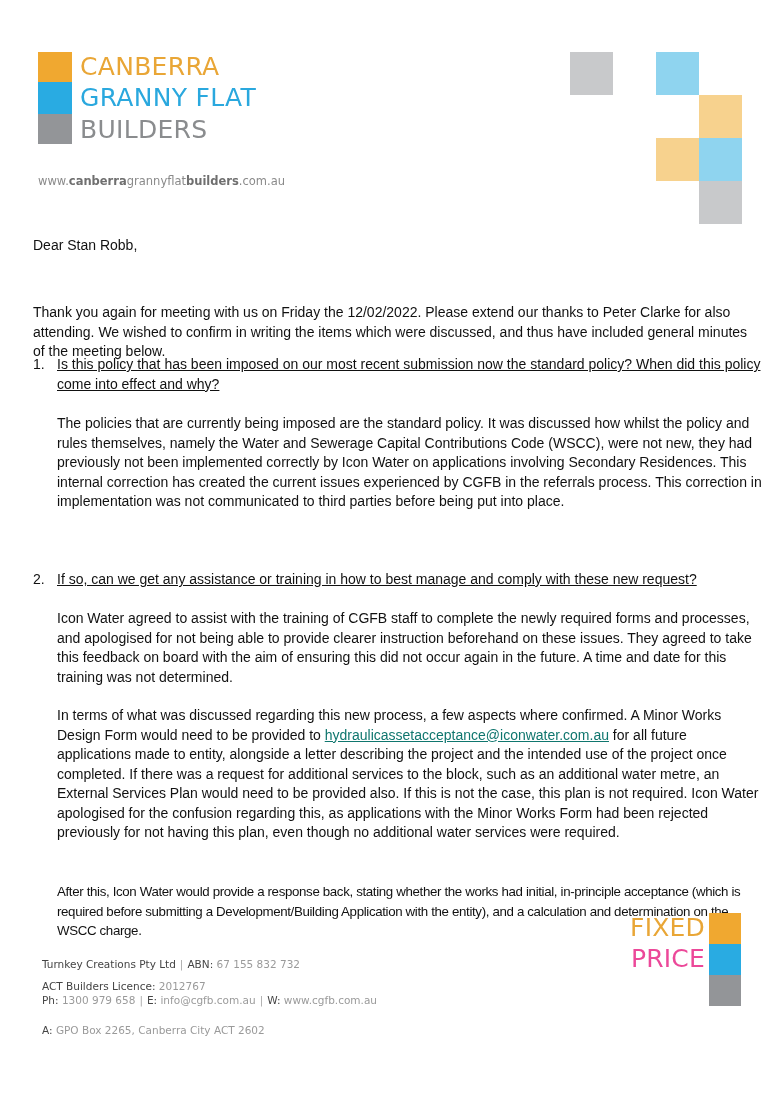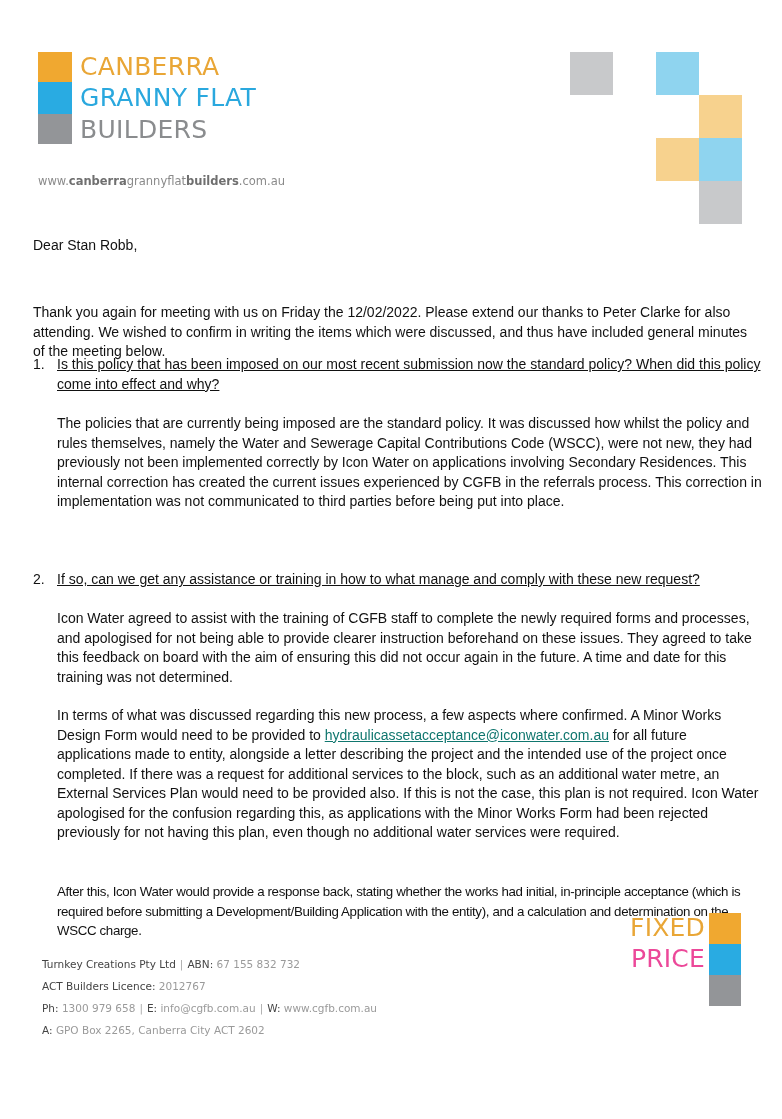--- a/index.html
+++ b/index.html
@@ -68,29 +68,29 @@
 </div>
 
 <div class="para" style="top:236px;">Dear Stan Robb,</div>
 <div class="para" style="top:288px;margin-top:15px;">Thank you again for meeting with us on Friday the 12/02/2022. Please extend our thanks to Peter Clarke for also attending. We wished to confirm in writing the items which were discussed, and thus have included general minutes of the meeting below.</div>
 
 <div class="num" style="top:355px;">1.</div>
 <div class="ind u" style="top:355px;">Is this policy that has been imposed on our most recent submission now the standard policy? When did this policy come into effect and why?</div>
 <div class="ind" style="top:414px;">The policies that are currently being imposed are the standard policy. It was discussed how whilst the policy and rules themselves, namely the Water and Sewerage Capital Contributions Code (WSCC), were not new, they had previously not been implemented correctly by Icon Water on applications involving Secondary Residences. This internal correction has created the current issues experienced by CGFB in the referrals process. This correction in implementation was not communicated to third parties before being put into place.</div>
 
 <div class="num" style="top:570px;">2.</div>
-<div class="ind u" style="top:570px;">If so, can we get any assistance or training in how to what manage and comply with these new request?</div>
+<div class="ind u" style="top:570px;">If so, can we get any assistance or training in how to best manage and comply with these new request?</div>
 <div class="ind" style="top:609px;">Icon Water agreed to assist with the training of CGFB staff to complete the newly required forms and processes, and apologised for not being able to provide clearer instruction beforehand on these issues. They agreed to take this feedback on board with the aim of ensuring this did not occur again in the future. A time and date for this training was not determined.</div>
 <div class="ind" style="top:706px;"><span>In terms of what was discussed regarding this new process, a few aspects where confirmed. A Minor Works Design Form would need to be provided to </span><a class="email">hydraulicassetacceptance@iconwater.com.au</a><span> for all future applications made to entity, alongside a letter describing the project and the intended use of the project once completed. If there was a request for additional services to the block, such as an additional water metre, an External Services Plan would need to be provided also. If this is not the case, this plan is not required. Icon Water apologised for the confusion regarding this, as applications with the Minor Works Form had been rejected previously for not having this plan, even though no additional water services were required.</span></div>
 <div class="ind cond" style="top:882px;">After this, Icon Water would provide a response back, stating whether the works had initial, in-principle acceptance (which is required before submitting a Development/Building Application with the entity), and a calculation and determination on the WSCC charge.</div>
 
 <div class="footer">
   <div class="line" style="top:0px;"><span>Turnkey Creations Pty Ltd</span><span class="sep">|</span><span>ABN</span>: <span class="v">67 155 832 732</span></div>
   <div class="line" style="top:22px;"><span>ACT Builders Licence</span>: <span class="v">2012767</span></div>
-  <div class="line" style="top:44px;text-align:right;"><span>Ph</span>: <span class="v">1300 979 658</span><span class="sep">|</span><span>E</span>: <span class="v">info@cgfb.com.au</span><span class="sep">|</span><span>W</span>: <span class="v">www.cgfb.com.au</span></div>
+  <div class="line" style="top:36px;text-align:right;"><span>Ph</span>: <span class="v">1300 979 658</span><span class="sep">|</span><span>E</span>: <span class="v">info@cgfb.com.au</span><span class="sep">|</span><span>W</span>: <span class="v">www.cgfb.com.au</span></div>
   <div class="line" style="top:66px;"><span>A</span>: <span class="v">GPO Box 2265, Canberra City ACT 2602</span></div>
 </div>
 
 <div class="fpe">
   <div class="fpe-word f1">FIXED</div>
   <div class="fpe-word f2">PRICE</div>
   <div class="fpe-bar c1"></div>
   <div class="fpe-bar c2"></div>
   <div class="fpe-bar c3"></div>
 </div>

